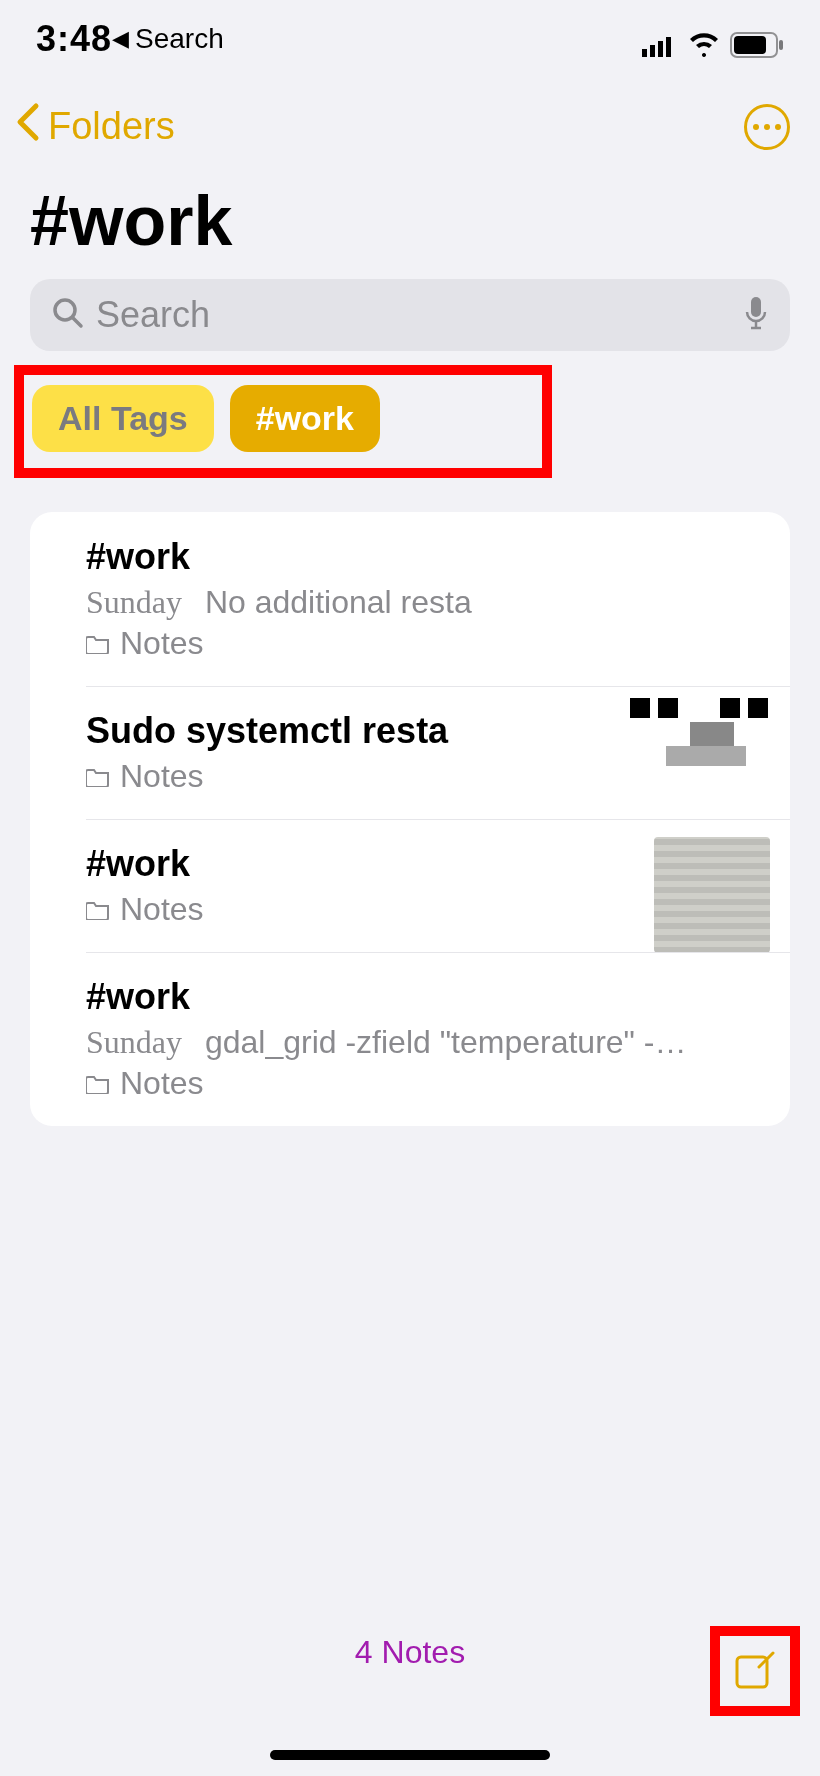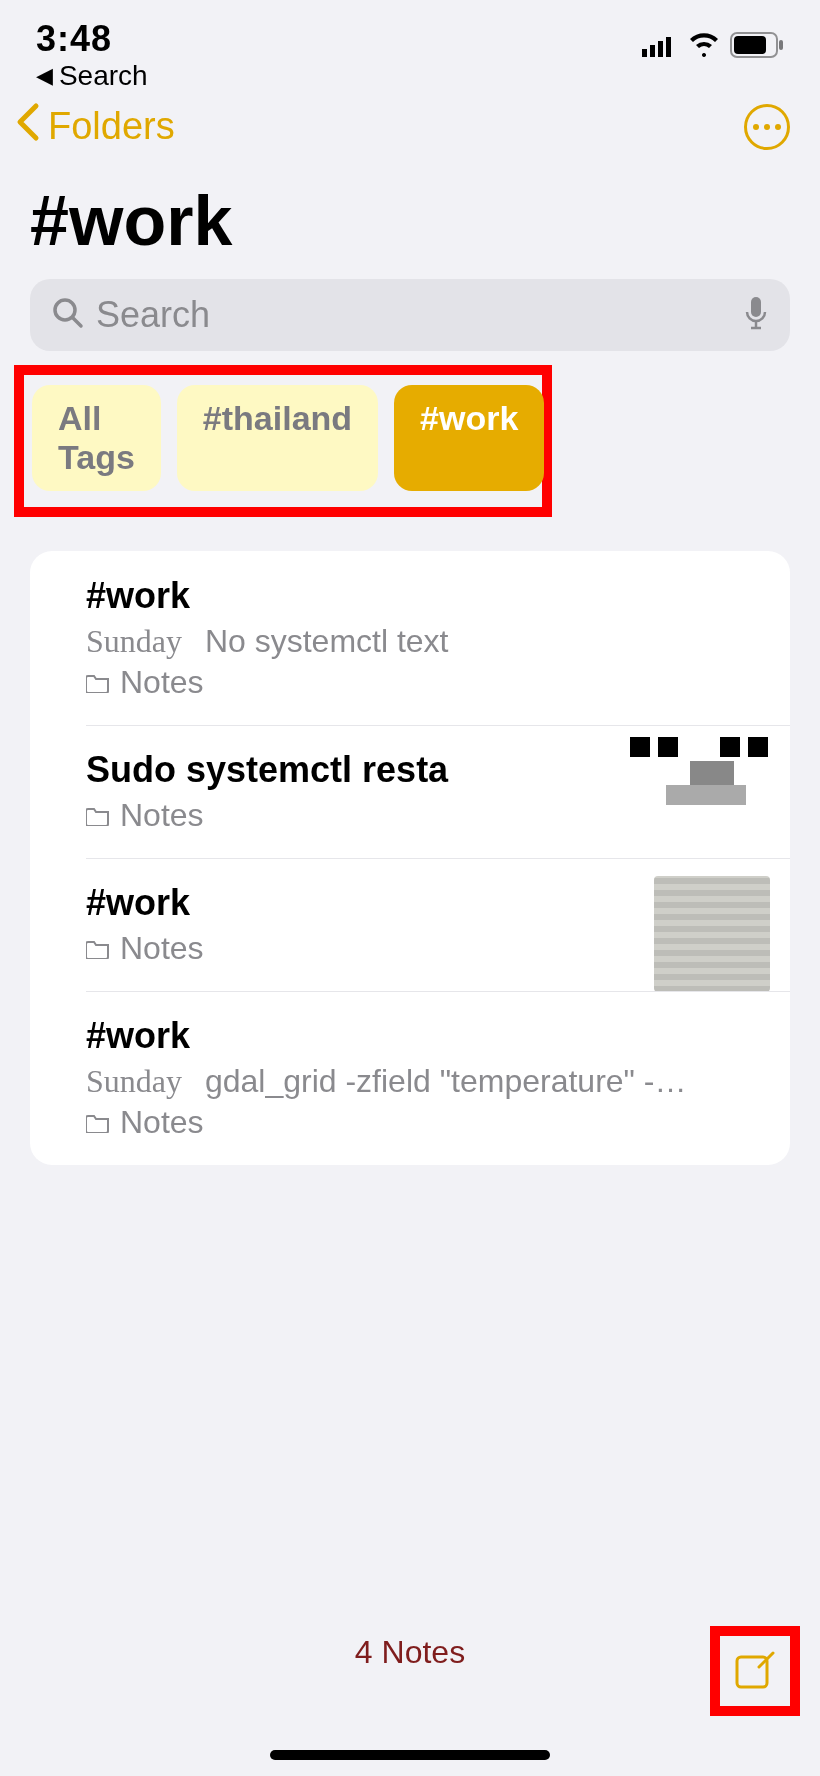--- a/index.html
+++ b/index.html
@@ -1,21 +1,21 @@
 <!DOCTYPE html>
 <html><head>
 <meta charset="utf-8">
 <style>
   * { margin: 0; padding: 0; box-sizing: border-box; font-family: -apple-system, BlinkMacSystemFont, "Helvetica Neue", Arial, sans-serif; }
   html, body { width: 820px; height: 1776px; background: #f2f2f6; overflow: hidden; }
   .screen { position: relative; width: 820px; height: 1776px; }
 
   
   .status-bar { display: flex; justify-content: space-between; align-items: flex-start; padding: 18px 36px 0 36px; height: 92px; }
-  .status-left { display: flex; flex-direction: column; }
+  .status-left { display: flex; }
   .status-time { font-size: 36px; font-weight: 700; letter-spacing: 1px; }
   .status-back { display: flex; align-items: center; gap: 6px; font-size: 28px; font-weight: 500; margin-top: 0px; }
   .status-back .tri { font-size: 22px; }
   .status-right { display: flex; align-items: center; gap: 10px; padding-top: 14px; }
 
   
   .nav-row { display: flex; align-items: center; justify-content: space-between; padding: 10px 30px 0 14px; }
   .folders-btn { display: flex; align-items: center; color: #e0a800; font-size: 38px; font-weight: 400; cursor: pointer; }
   .folders-btn .chev { margin-right: 6px; }
   .more-btn { width: 46px; height: 46px; border: 3px solid #e0a800; border-radius: 50%; display: flex; align-items: center; justify-content: center; cursor: pointer; }
@@ -28,41 +28,41 @@
   
   .search-wrap { margin: 0 30px; background: #e3e3e8; border-radius: 20px; height: 72px; display: flex; align-items: center; padding: 0 22px; }
   .search-icon { color: #8a8a8e; margin-right: 12px; }
   .search-input { flex: 1; border: none; background: transparent; font-size: 36px; color: #8a8a8e; outline: none; }
   .search-input::placeholder { color: #8a8a8e; }
   .mic-icon { color: #8a8a8e; }
 
   
   .tags-highlight { margin: 14px 14px 0 14px; border: 10px solid #ff0000; padding: 10px 8px 16px 8px; width: 538px; }
   .tags-row { display: flex; gap: 16px; }
-  .tag-chip { background: #fef9c3; color: #7a7a80; border-radius: 18px; padding: 14px 26px; font-size: 34px; font-weight: 600; cursor: pointer; }
+  .tag-chip { background: #fde047; color: #7a7a80; border-radius: 18px; padding: 14px 26px; font-size: 34px; font-weight: 600; cursor: pointer; }
   .tag-chip.active { background: #e6ac00; color: #fff; }
 
   
   .notes-card { margin: 34px 30px 0 30px; background: #fff; border-radius: 22px; overflow: hidden; }
   .note-row { padding: 24px 24px 24px 56px; position: relative; cursor: pointer; }
   .note-row + .note-row { border-top: 1px solid #e6e6ea; margin-left: 0; }
   .note-row + .note-row::before { content:""; position:absolute; top:0; left:56px; right:0; height:1px; background:#e6e6ea; }
   .note-row + .note-row { border-top: none; }
   .note-title { font-size: 36px; font-weight: 700; color: #000; margin-bottom: 6px; }
   .note-sub { font-size: 32px; color: #8a8a8e; margin-bottom: 4px; }
   .note-sub .date { margin-right: 14px; font-family: Liberation Serif, serif; }
   .note-folder { font-size: 32px; color: #8a8a8e; display: flex; align-items: center; gap: 10px; }
   .note-thumb { position:absolute; right: 20px; top: 18px; width: 116px; height: 116px; background: #d6d6d0; border-radius: 4px; }
   .note-thumb.pix { background: repeating-linear-gradient(0deg,#bdbdb8 0 6px,#cfcfc9 6px 12px); }
   .note-thumb2 { position:absolute; right: 20px; top: 12px; width: 140px; height: 80px; }
   .note-thumb2 .sq { position:absolute; width:20px; height:20px; background:#000; }
 
   
   .bottom-bar { position: absolute; bottom: 0; left: 0; right: 0; height: 170px; }
-  .notes-count { text-align: center; font-size: 32px; color: #7f1d1d; padding-top: 28px; }
+  .notes-count { text-align: center; font-size: 32px; color: #a21caf; padding-top: 28px; }
   .compose-wrap { position: absolute; right: 20px; bottom: 60px; border: 10px solid #ff0000; padding: 6px; }
   .compose-btn { width: 58px; height: 58px; display:flex; align-items:center; justify-content:center; cursor:pointer; }
   .home-indicator { position:absolute; bottom: 16px; left: 50%; transform: translateX(-50%); width: 280px; height: 10px; background:#000; border-radius: 10px; }
 
 </style>
 </head>
 <body>
 <div class="screen">
 
   <div class="status-bar">
@@ -131,32 +131,31 @@
           <path d="M3 16 a9 9 0 0 0 18 0" fill="none" stroke="#8a8a8e" stroke-width="2.5"></path>
           <line x1="12" y1="25" x2="12" y2="32" stroke="#8a8a8e" stroke-width="2.5"></line>
           <line x1="7" y1="32" x2="17" y2="32" stroke="#8a8a8e" stroke-width="2.5"></line>
         </svg>
     </span>
   </div>
 
   <div class="tags-highlight">
     <div class="tags-row">
       <div class="tag-chip">All Tags</div>
-      <div class="tag-chip">#thailand</div>
       <div class="tag-chip active">#work</div>
     </div>
   </div>
 
   <div class="notes-card">
 
     <div class="note-row">
       <div class="note-title">#work</div>
       <div class="note-sub">
         <span class="date">Sunday</span>
-        <span>No systemctl text</span>
+        <span>No additional resta</span>
       </div>
       <div class="note-folder">
         <span>
           <svg width="24" height="20" viewBox="0 0 24 20">
               <path d="M2 3 h6 l2 3 h12 v12 a2 2 0 0 1 -2 2 H2 a2 2 0 0 1 -2 -2 V5 a2 2 0 0 1 2 -2 z" fill="none" stroke="#8a8a8e" stroke-width="2"></path>
             </svg>
         </span>
         <span>Notes</span>
       </div>
     </div>

